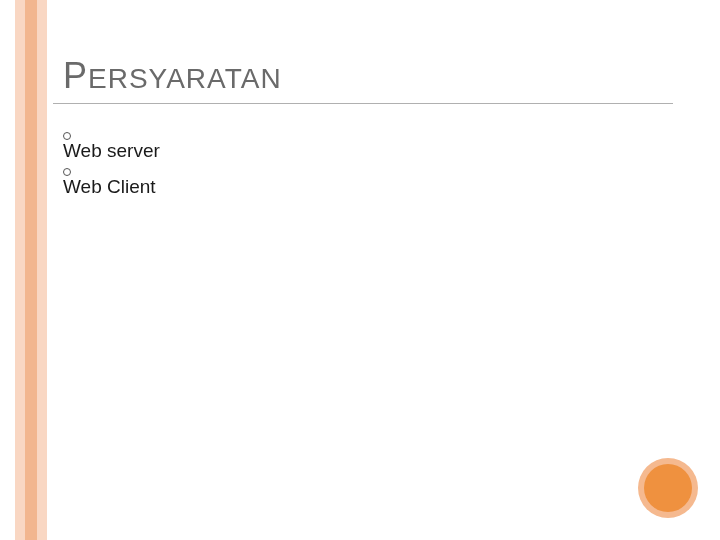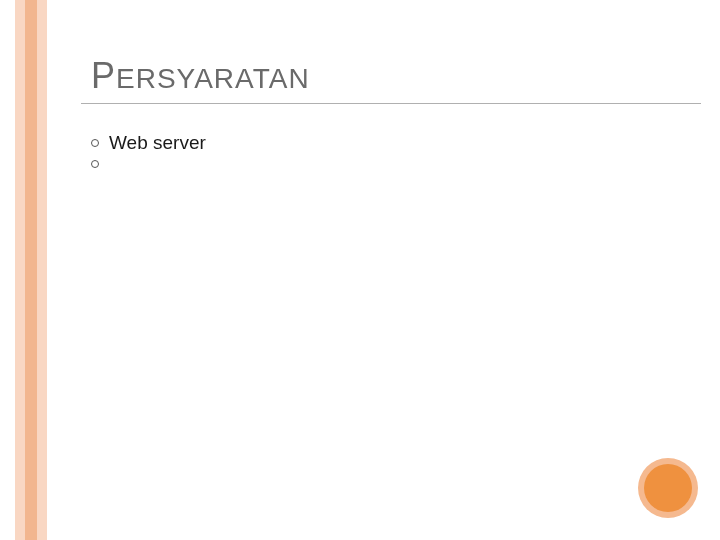--- a/index.html
+++ b/index.html
@@ -12,21 +12,21 @@
       height: 540px;
       background: #ffffff;
       font-family: Arial, Helvetica, sans-serif;
       position: relative;
       overflow: hidden;
     }
     .slide {
       width: 100%;
       height: 100%;
       position: relative;
-      padding: 55px 30px 30px 81px;
+      padding: 55px 30px 30px 53px;
     }
     .left-bar-outer {
       position: absolute;
       left: 15px;
       top: 0;
       width: 32px;
       height: 100%;
       background: #f9d7c3;
     }
     .left-bar-inner {
@@ -57,21 +57,21 @@
     }
     .bullet-list {
       list-style: none;
       margin-left: 10px;
     }
     .bullet-list li {
       font-size: 19px;
       color: #1a1a1a;
       margin-bottom: 6px;
       display: flex;
-      align-items: center;
+      flex-direction: column;
     }
     .bullet-icon {
       display: inline-block;
       width: 8px;
       height: 8px;
       border: 1.5px solid #555;
       border-radius: 50%;
       margin-right: 10px;
       flex-shrink: 0;
     }
@@ -106,18 +106,19 @@
   </h1>
   <hr class="title-underline">
 
   <ul class="bullet-list">
     <li>
       <span class="bullet-icon"></span>
       <span>Web server</span>
     </li>
     <li>
       <span class="bullet-icon"></span>
+      <span>Web Client</span>
     </li>
   </ul>
 
   <div class="corner-circle-outer"></div>
   <div class="corner-circle-inner"></div>
 </div>
 
 </body></html>

